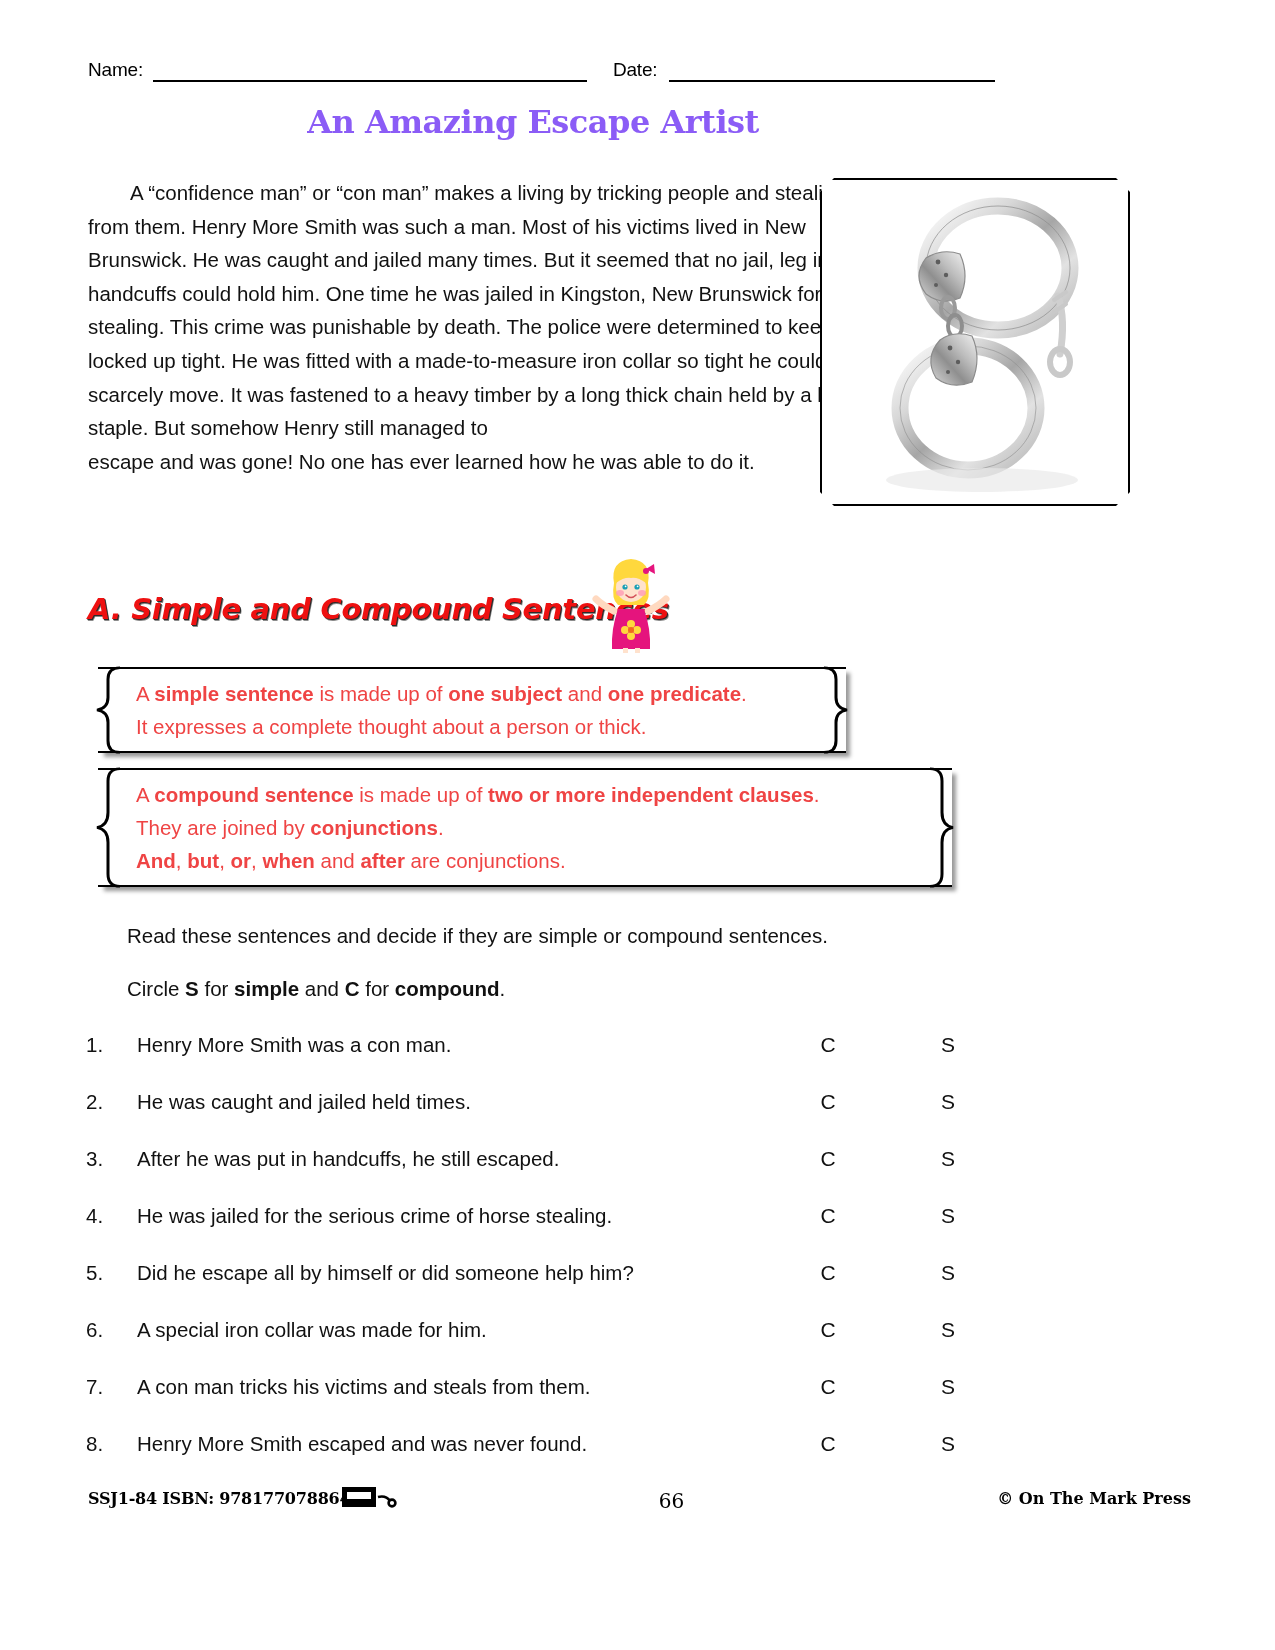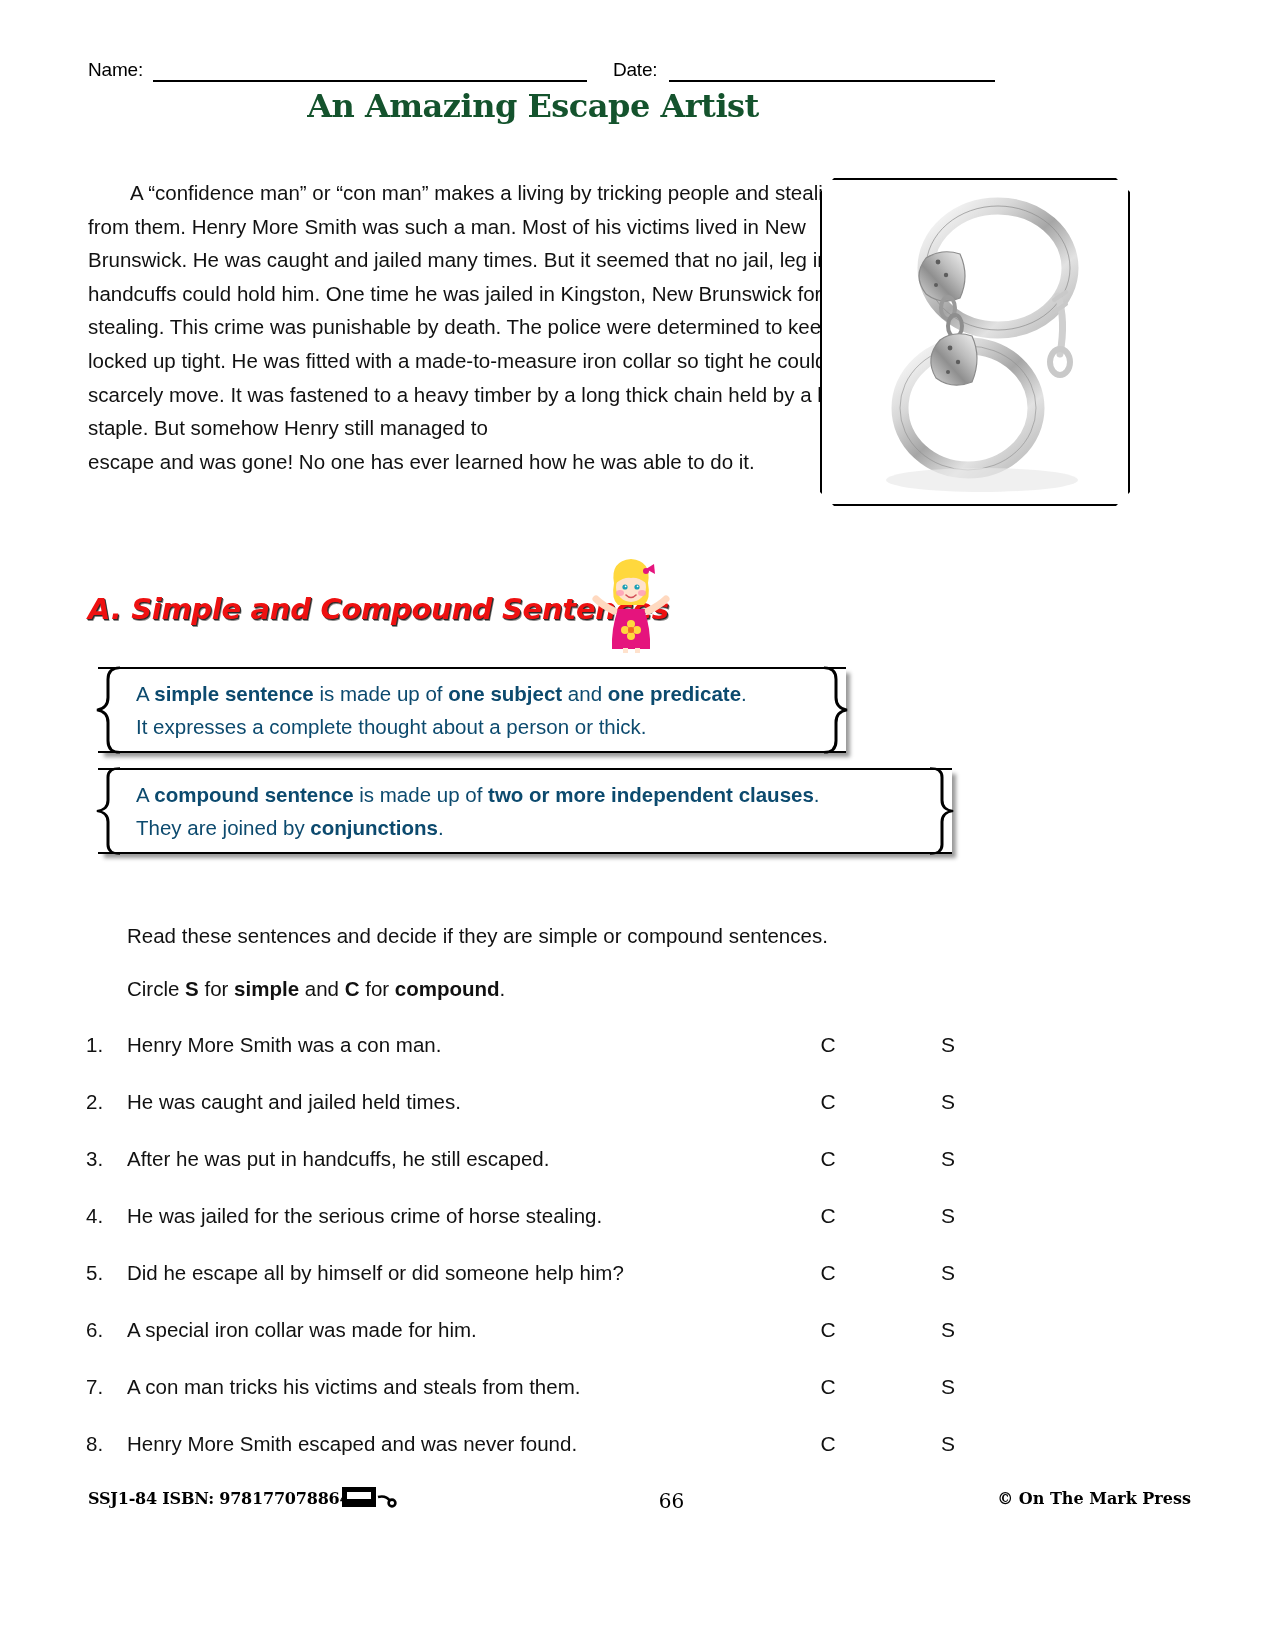--- a/index.html
+++ b/index.html
@@ -42,28 +42,28 @@
     height: 1px;
   }
   .rule-name { width: 434px; margin-left: 10px; }
   .gap-mid { width: 26px; }
   .rule-date { width: 326px; margin-left: 12px; }
 
   
   .title {
     position: absolute;
     left: 0;
-    top: 87px;
+    top: 103px;
     width: 1066px;
     text-align: center;
     font-family: "DejaVu Serif", serif;
     font-weight: bold;
     font-size: 32px;
     letter-spacing: -0.5px;
-    color: #14532d;
+    color: #8b5cf6;
   }
 
   
   .story {
     position: absolute;
     left: 88px;
     top: 176px;
     width: 800px;
     font-size: 20.5px;
     line-height: 33.6px;
@@ -126,21 +126,21 @@
     box-sizing: border-box;
     background: #fff;
     border-top: 2.5px solid #000;
     border-bottom: 2.5px solid #000;
     box-shadow: 5px 5px 4px -1px rgba(0,0,0,0.40);
   }
   .defbox .txt {
     font-size: 20.5px;
     line-height: 33px;
     padding: 8px 40px 8px 38px;
-    color: #0c4a6e;
+    color: #ef4444;
   }
   .brace {
     position: absolute;
     top: -3px;
     bottom: -3px;
     width: 26px;
   }
   .brace.left  { left: -3px; }
   .brace.right { right: -3px; }
   .brace svg { display: block; width: 100%; height: 100%; }
@@ -175,21 +175,21 @@
   }
   .qnum {
     position: absolute;
     left: 0;
     top: 0;
     width: 30px;
     text-align: left;
   }
   .qtext {
     position: absolute;
-    left: 41px;
+    left: 51px;
     top: 0;
     white-space: nowrap;
   }
   .qopt {
     position: absolute;
     top: 0;
     font-size: 21px;
     text-align: center;
     width: 22px;
   }
@@ -373,20 +373,21 @@
       </svg>
     </span>
     <span class="brace right">
       <svg viewBox="0 0 26 138" preserveAspectRatio="none">
         <path d="M1 2 q12 0 12 14 v36 q0 15 11 17 q-11 2 -11 17 v36 q0 14 -12 14" fill="none" stroke="#000" stroke-width="3"></path>
       </svg>
     </span>
     <div class="txt">
       <div><span>A </span><b>compound sentence</b><span> is made up of </span><b>two or more independent clauses</b><span>.</span></div>
       <div><span>They are joined by </span><b>conjunctions</b><span>.</span></div>
+      <div><b>And</b><span>, </span><b>but</b><span>, </span><b>or</b><span>, </span><b>when</b><span> and </span><b>after</b><span> are conjunctions.</span></div>
     </div>
   </div>
 
   <div class="instr" id="instr1">Read these sentences and decide if they are simple or compound sentences.</div>
   <div class="instr" id="instr2"><span>Circle </span><b>S</b><span> for </span><b>simple</b><span> and </span><b>C</b><span> for </span><b>compound</b><span>.</span></div>
 
   <div class="qlist">
 
     <div class="qrow">
       <span class="qnum">1.</span>

